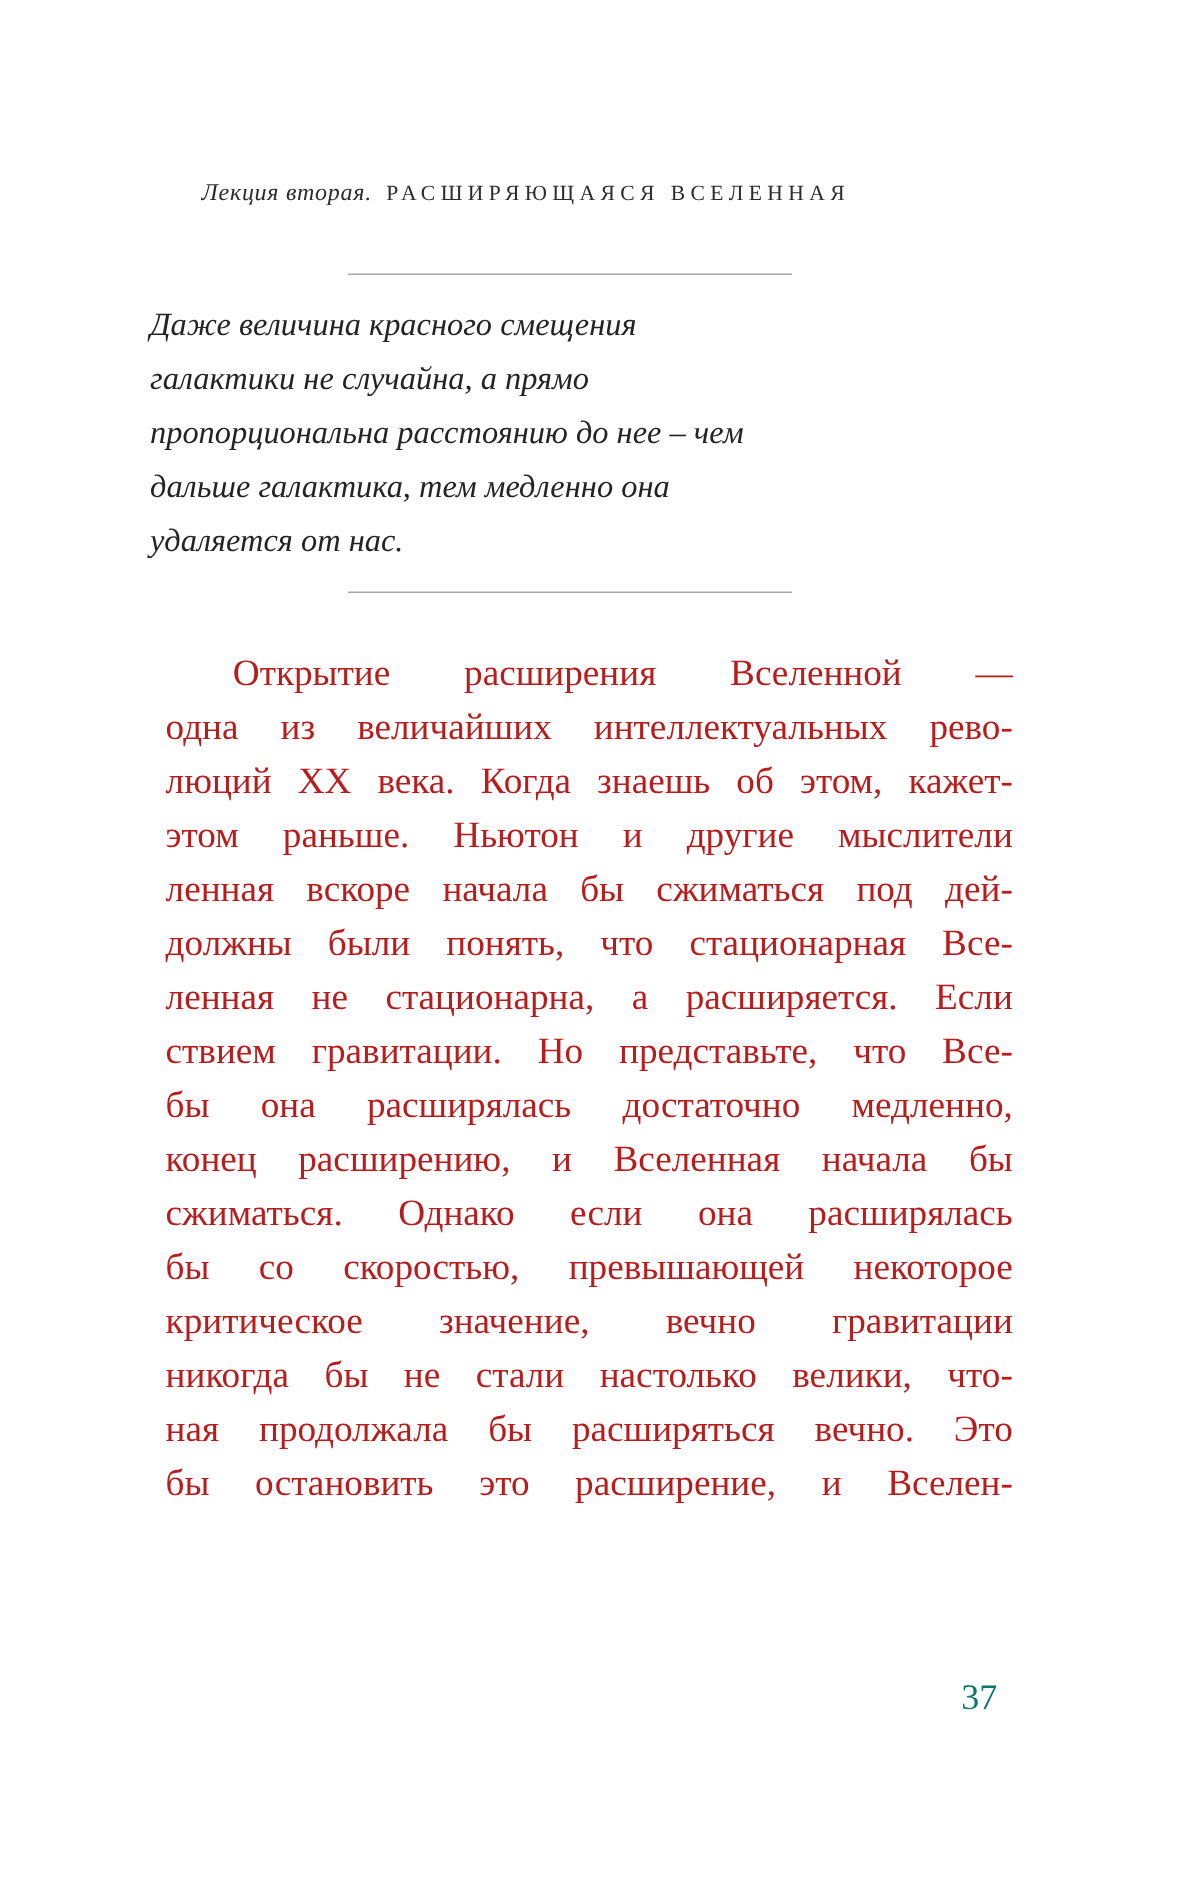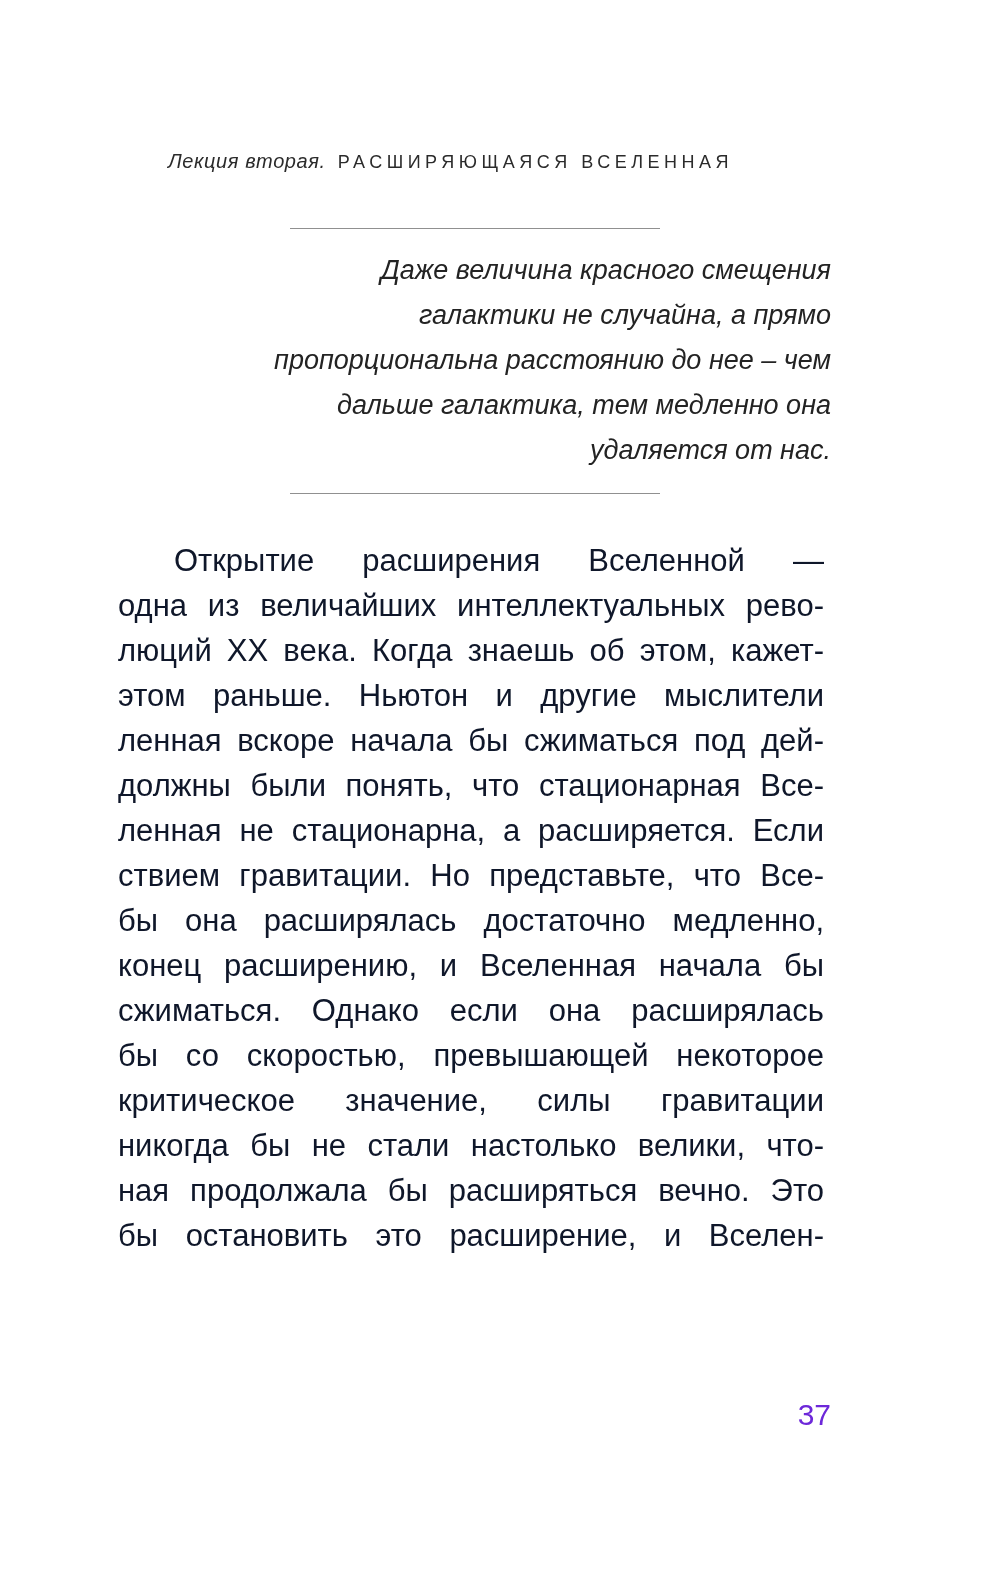--- a/index.html
+++ b/index.html
@@ -2,21 +2,21 @@
 <html><head>
 <meta charset="utf-8">
 <style>
   * { margin: 0; padding: 0; box-sizing: border-box; }
   html, body { background: #ffffff; }
   .page {
     position: relative;
     width: 1000px;
     height: 1583px;
     background: #ffffff;
-    font-family: Liberation Sans, sans-serif;
+    font-family: Liberation Serif, serif;
     color: #1f1f1f;
     overflow: hidden;
   }
   .header {
     position: absolute;
     top: 150px;
     left: 168px;
     white-space: nowrap;
     color: #2b2b2b;
   }
@@ -37,51 +37,51 @@
     height: 1px;
     background: #909090;
   }
   .rule-top { top: 228px; }
   .rule-bottom { top: 493px; }
   .epigraph {
     position: absolute;
     top: 248px;
     left: 125px;
     width: 706px;
-    text-align: right;
+    text-align: left;
     font-style: italic;
     font-size: 27px;
     line-height: 45px;
     color: #232323;
   }
   .body-text {
     position: absolute;
     top: 538px;
-    left: 118px;
+    left: 138px;
     width: 706px;
     font-size: 31px;
     line-height: 45px;
-    color: #0f172a;
+    color: #b91c1c;
   }
   .body-text .line {
     text-align: justify;
     text-align-last: justify;
     white-space: normal;
   }
   .body-text .line.first {
     text-indent: 56px;
   }
   .page-number {
     position: absolute;
     top: 1398px;
     left: 125px;
     width: 706px;
     text-align: right;
     font-size: 30px;
-    color: #6d28d9;
+    color: #0f766e;
   }
 </style>
 </head>
 <body>
 
 <div class="page">
 
   <div class="header">
     <span class="lecture">Лекция вторая.</span><span class="chapter-title">РАСШИРЯЮЩАЯСЯ ВСЕЛЕННАЯ</span>
   </div>
@@ -104,21 +104,21 @@
     <div class="line">люций XX века. Когда знаешь об этом, кажет-</div>
     <div class="line">этом раньше. Ньютон и другие мыслители</div>
     <div class="line">ленная вскоре начала бы сжиматься под дей-</div>
     <div class="line">должны были понять, что стационарная Все-</div>
     <div class="line">ленная не стационарна, а расширяется. Если</div>
     <div class="line">ствием гравитации. Но представьте, что Все-</div>
     <div class="line">бы она расширялась достаточно медленно,</div>
     <div class="line">конец расширению, и Вселенная начала бы</div>
     <div class="line">сжиматься. Однако если она расширялась</div>
     <div class="line">бы со скоростью, превышающей некоторое</div>
-    <div class="line">критическое значение, силы гравитации</div>
+    <div class="line">критическое значение, вечно гравитации</div>
     <div class="line">никогда бы не стали настолько велики, что-</div>
     <div class="line">ная продолжала бы расширяться вечно. Это</div>
     <div class="line">бы остановить это расширение, и Вселен-</div>
   </div>
 
   <div class="page-number">37</div>
 
 </div>
 
 </body></html>

